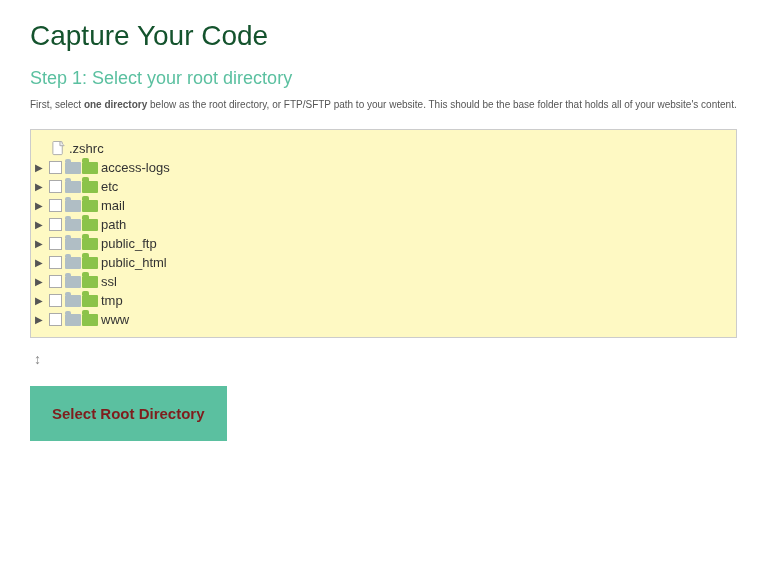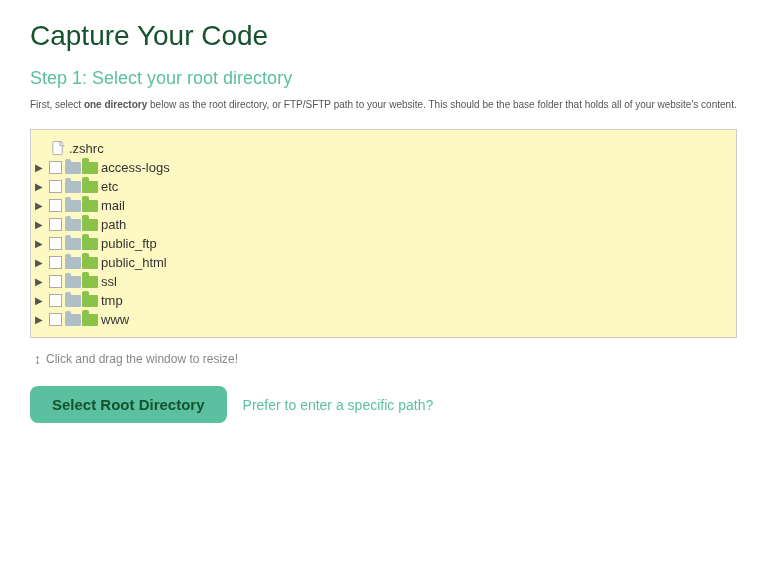--- a/index.html
+++ b/index.html
@@ -187,24 +187,24 @@
 
     .action-row {
       display: flex;
       align-items: center;
       gap: 16px;
       margin-top: 14px;
     }
 
     .select-root-btn {
       background: #5bc0a0;
-      color: #14532d;
+      color: #7f1d1d;
       border: none;
-      border-radius: 8px;
-      padding: 10px 22px;
+      border-radius: 0;
+      padding: 19px 22px;
       font-size: 15px;
       font-weight: 600;
       cursor: pointer;
       white-space: nowrap;
     }
 
     .specific-path-link {
       color: #5bc0a0;
       font-size: 14px;
       text-decoration: none;
@@ -324,19 +324,17 @@
         <span class="folder-icon-shape"></span>
       </span>
       <span class="item-name">www</span>
     </div>
 
   </div>
 </div>
 
 <div class="resize-hint">
   <span class="resize-hint-icon">↕</span>
-  <span>Click and drag the window to resize!</span>
 </div>
 
 <div class="action-row">
   <button class="select-root-btn">Select Root Directory</button>
-  <a class="specific-path-link">Prefer to enter a specific path?</a>
 </div>
 
 </body></html>

